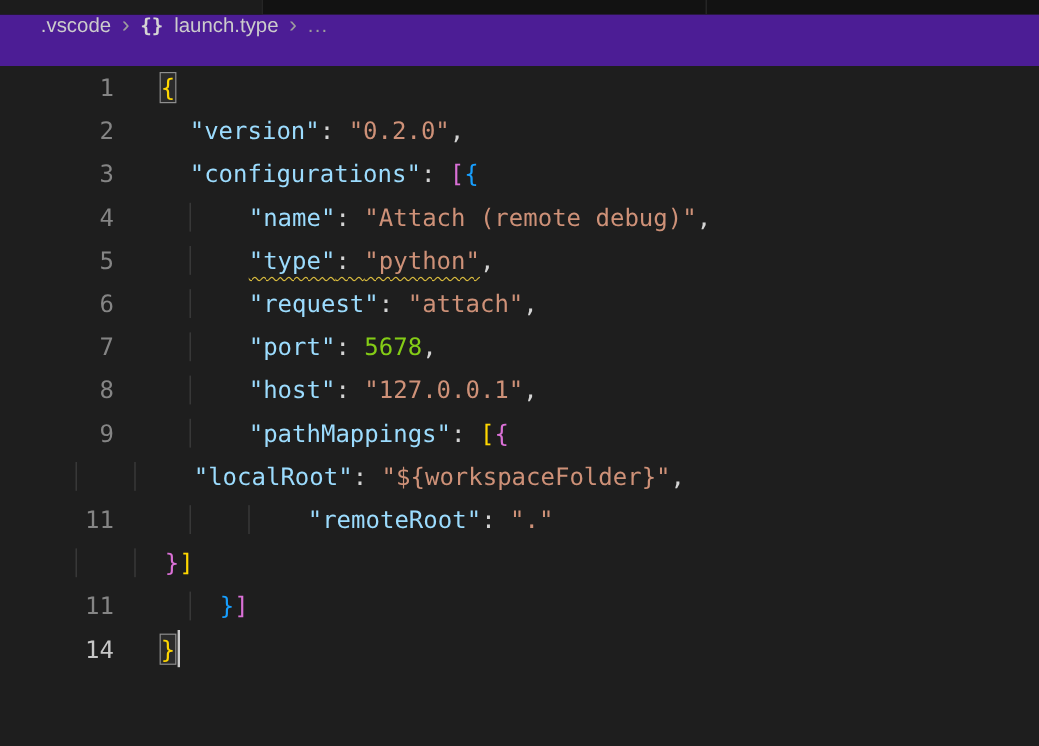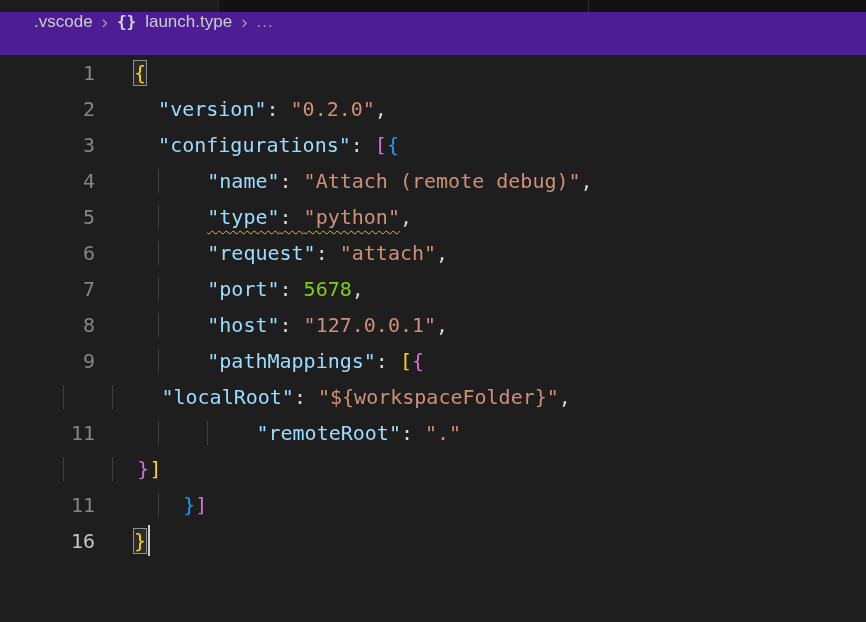--- a/index.html
+++ b/index.html
@@ -125,17 +125,17 @@
         <div class="code"><span class="tk ws">  </span><span class="tk ig">    </span><span class="tk ig">    </span><span class="tk key">"remoteRoot"</span><span class="tk pun">: </span><span class="tk str">"."</span></div>
       </div>
       <div class="line">
         <div class="code"><span class="tk ws">  </span><span class="tk ig">    </span><span class="tk ig">  </span><span class="tk b2">}</span><span class="tk b1">]</span></div>
       </div>
       <div class="line">
         <div class="gutter">11</div>
         <div class="code"><span class="tk ws">  </span><span class="tk ig">  </span><span class="tk b3">}</span><span class="tk b2">]</span></div>
       </div>
       <div class="line">
-        <div class="gutter active">16</div>
+        <div class="gutter active">14</div>
         <div class="code"><span class="tk b1 match">}</span><span class="cursor"></span></div>
       </div>
     </div>
 </div>
 
 </body></html>

